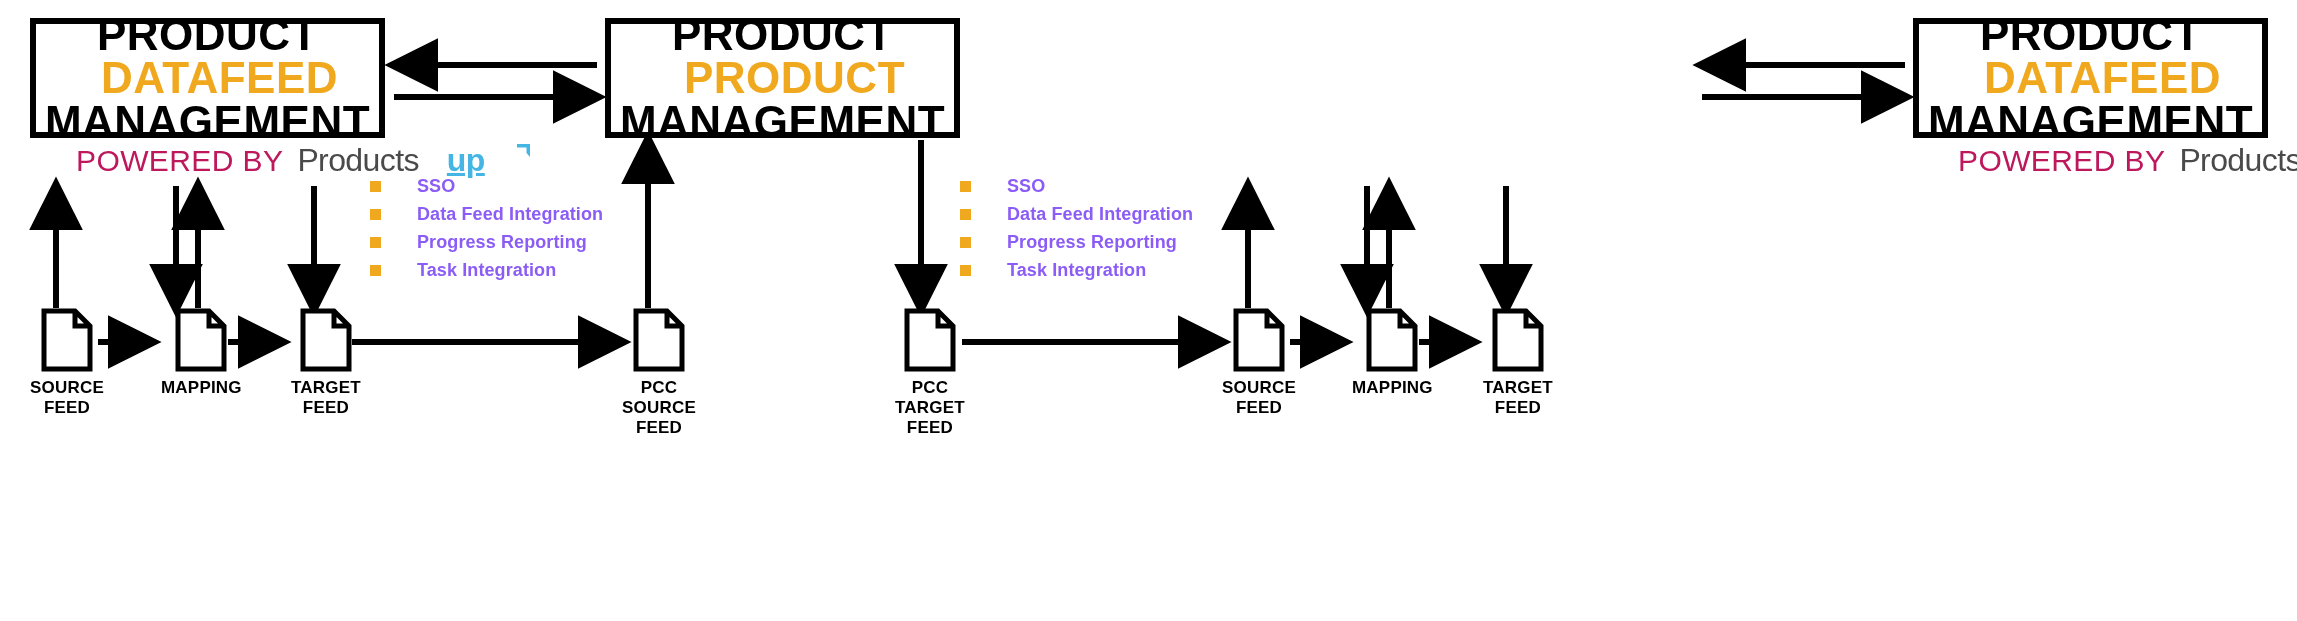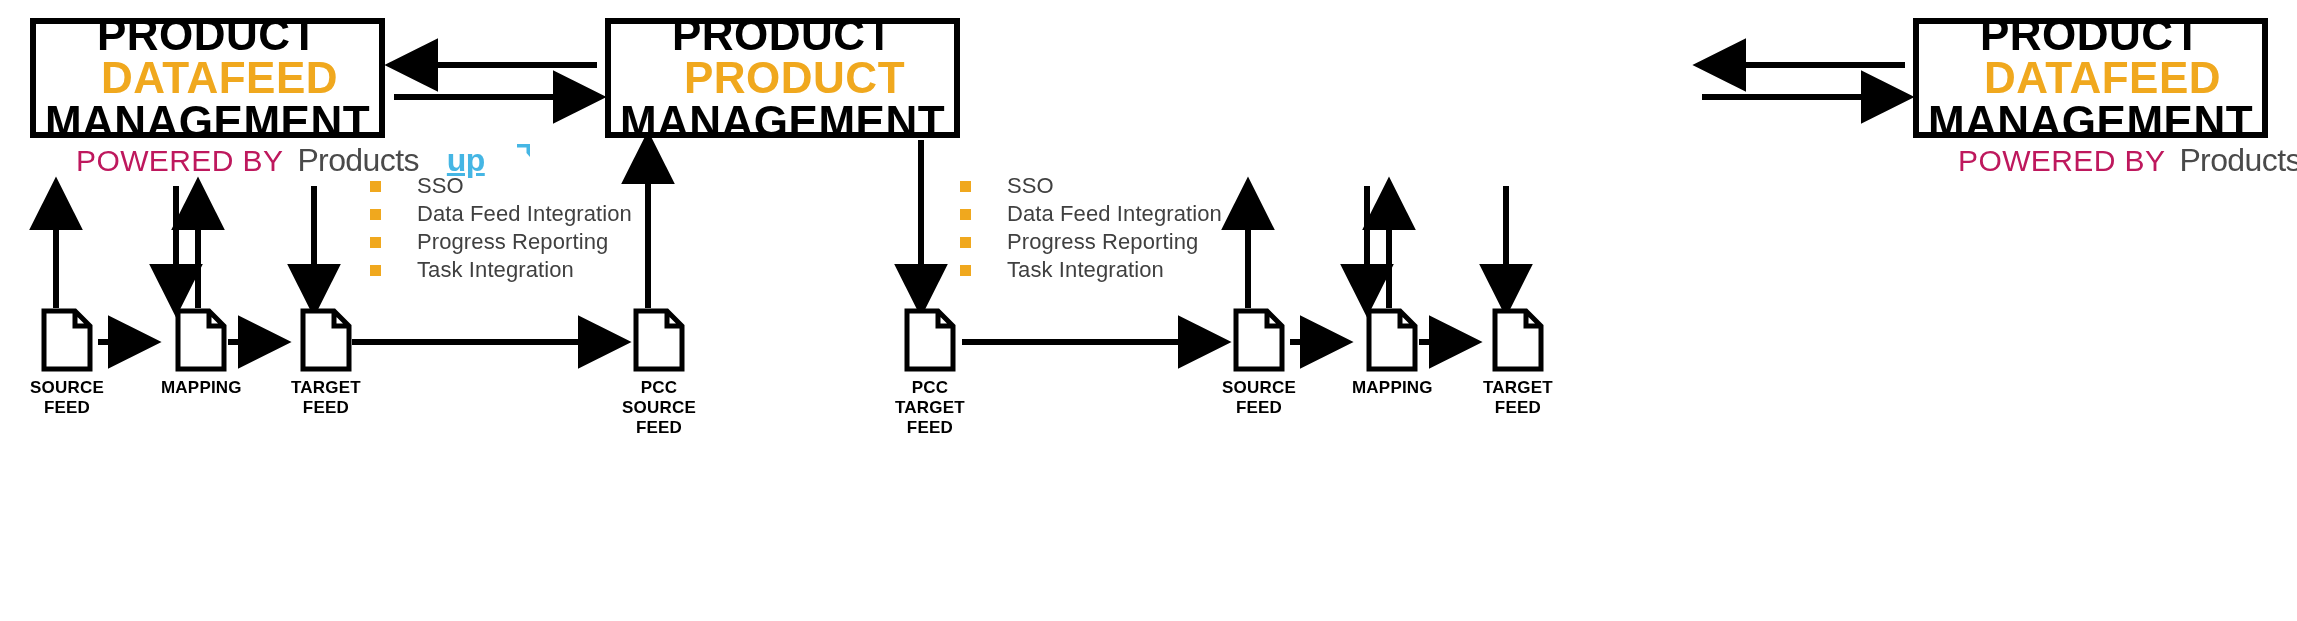--- a/index.html
+++ b/index.html
@@ -44,21 +44,21 @@
   
   .features{position:absolute;}
   .feat{
     display:flex;align-items:center;height:28px;margin-bottom:0px;
   }
   .feat + .feat{margin-top:0;}
   .feat .sq{
     width:11px;height:11px;background:#F0A81E;flex:0 0 auto;margin-right:36px;
   }
   .feat .ftxt{
-    font-size:22px;font-weight:normal;color:#404040;white-space:nowrap;letter-spacing:0.1px;
+    font-size:18px;font-weight:bold;color:#8b5cf6;white-space:nowrap;letter-spacing:0.1px;
   }
 
   
   .docwrap{position:absolute;display:flex;flex-direction:column;align-items:center;}
   .doc{width:52px;height:64px;}
   .doccap{
     margin-top:6px;text-align:center;font-size:17px;font-weight:bold;color:#000;
     line-height:1.18;letter-spacing:0.2px;white-space:pre-line;
   }
 

